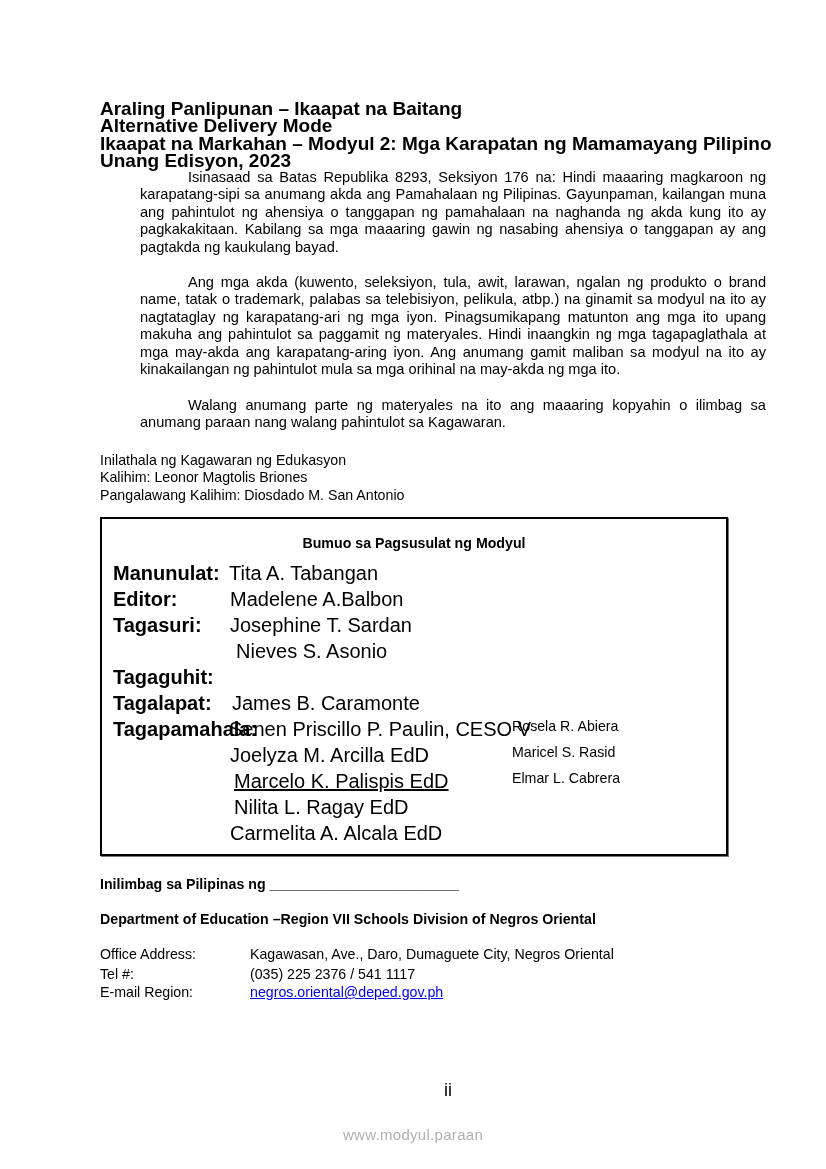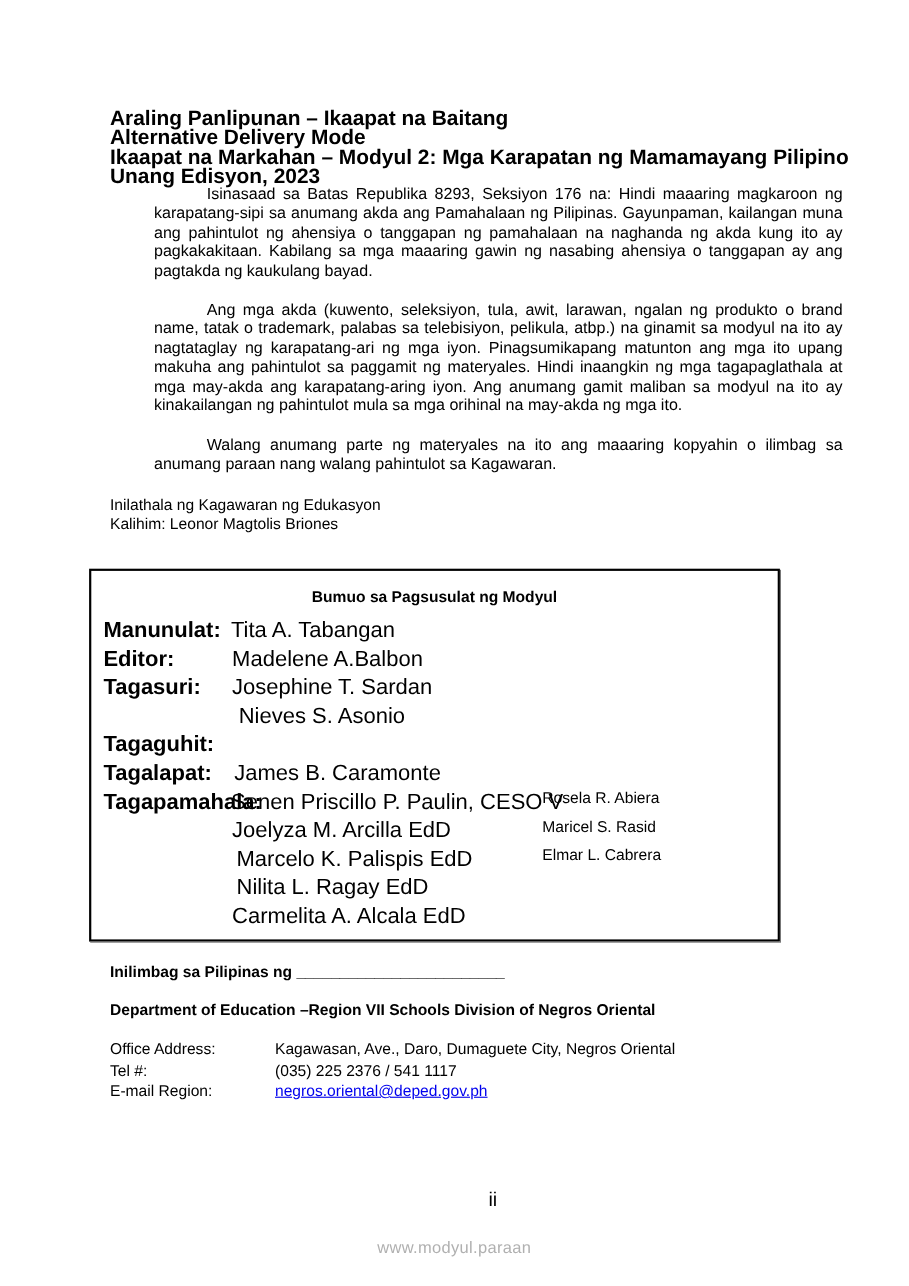--- a/index.html
+++ b/index.html
@@ -3,21 +3,21 @@
 <meta charset="utf-8">
 <style>
   html, body { margin: 0; padding: 0; background: #ffffff; }
   body { width: 826px; height: 1169px; position: relative; overflow: hidden; font-family: "Liberation Sans", sans-serif; color: #000; }
   .abs { position: absolute; }
   .head { left: 100px; top: 100px; font-weight: bold; font-size: 19px; line-height: 17.4px; }
   .head div { white-space: nowrap; }
   .para { left: 100px; width: 626px; font-size: 14.6px; line-height: 17.4px; text-align: justify; font-stretch: condensed; margin-left: 40px; }
   .para .in { display: inline-block; width: 48px; }
   .pub { left: 100px; top: 452px; font-size: 14.2px; line-height: 17.4px; }
-  .box { left: 81px; top: 517px; width: 624px; height: 335px; border: 2px solid #000; box-shadow: 1px 1px 0 #777; }
+  .box { left: 100px; top: 517px; width: 624px; height: 335px; border: 2px solid #000; box-shadow: 1px 1px 0 #777; }
   .box-title { position: absolute; left: 0; right: 0; top: 16px; text-align: center; font-weight: bold; font-size: 14.2px; }
   .row { position: absolute; left: 11px; font-size: 20px; white-space: nowrap; }
   .row .lbl { font-weight: bold; display: inline-block; }
   .row .val { position: absolute; white-space: nowrap; }
   .col2 { position: absolute; left: 410px; font-size: 14.2px; white-space: nowrap; }
   .printed { left: 100px; top: 876px; font-weight: bold; font-size: 14.2px; }
   .dept { left: 100px; top: 911px; font-weight: bold; font-size: 14.2px; }
   .contact { left: 100px; font-size: 14.2px; white-space: nowrap; }
   .contact .clbl { display: inline-block; width: 150px; }
   .link { color: #0000ee; text-decoration: underline; }
@@ -36,20 +36,21 @@
 
 <div class="abs para" style="top:169px;"><span class="in"></span><span>Isinasaad sa Batas Republika 8293, Seksiyon 176 na: Hindi maaaring magkaroon ng karapatang-sipi sa anumang akda ang Pamahalaan ng Pilipinas. Gayunpaman, kailangan muna ang pahintulot ng ahensiya o tanggapan ng pamahalaan na naghanda ng akda kung ito ay pagkakakitaan. Kabilang sa mga maaaring gawin ng nasabing ahensiya o tanggapan ay ang pagtakda ng kaukulang bayad.</span></div>
 
 <div class="abs para" style="top:274px;"><span class="in"></span><span>Ang mga akda (kuwento, seleksiyon, tula, awit, larawan, ngalan ng produkto o brand name, tatak o trademark, palabas sa telebisiyon, pelikula, atbp.) na ginamit sa modyul na ito ay nagtataglay ng karapatang-ari ng mga iyon. Pinagsumikapang matunton ang mga ito upang makuha ang pahintulot sa paggamit ng materyales. Hindi inaangkin ng mga tagapaglathala at mga may-akda ang karapatang-aring iyon. Ang anumang gamit maliban sa modyul na ito ay kinakailangan ng pahintulot mula sa mga orihinal na may-akda ng mga ito.</span></div>
 
 <div class="abs para" style="top:397px;"><span class="in"></span><span>Walang anumang parte ng materyales na ito ang maaaring kopyahin o ilimbag sa anumang paraan nang walang pahintulot sa Kagawaran.</span></div>
 
 <div class="abs pub">
   <div>Inilathala ng Kagawaran ng Edukasyon</div>
   <div>Kalihim: Leonor Magtolis Briones</div>
+  <div>Pangalawang Kalihim: Diosdado M. San Antonio</div>
 </div>
 
 <div class="abs box">
   <div class="box-title">Bumuo sa Pagsusulat ng Modyul</div>
 
   <div class="row" style="top:43px;">
     <span class="lbl">Manunulat:</span>
     <span class="val" style="left:116px;">Tita A. Tabangan</span>
   </div>
   <div class="row" style="top:69px;">
@@ -72,21 +73,21 @@
     <span class="val" style="left:119px;">James B. Caramonte</span>
   </div>
   <div class="row" style="top:199px;">
     <span class="lbl">Tagapamahala:</span>
     <span class="val" style="left:116px;">Senen Priscillo P. Paulin, CESO V</span>
   </div>
   <div class="row" style="top:225px;">
     <span class="val" style="left:117px;">Joelyza M. Arcilla EdD</span>
   </div>
   <div class="row" style="top:251px;">
-    <span class="val" style="left:121px;">Marcelo K. Palispis EdD</span>
+    <span class="val" style="left:121px;text-decoration:underline;">Marcelo K. Palispis EdD</span>
   </div>
   <div class="row" style="top:277px;">
     <span class="val" style="left:121px;">Nilita L. Ragay EdD</span>
   </div>
   <div class="row" style="top:303px;">
     <span class="val" style="left:117px;">Carmelita A. Alcala EdD</span>
   </div>
 
   <div class="col2" style="top:199px;">Rosela R. Abiera</div>
   <div class="col2" style="top:225px;">Maricel S. Rasid</div>

